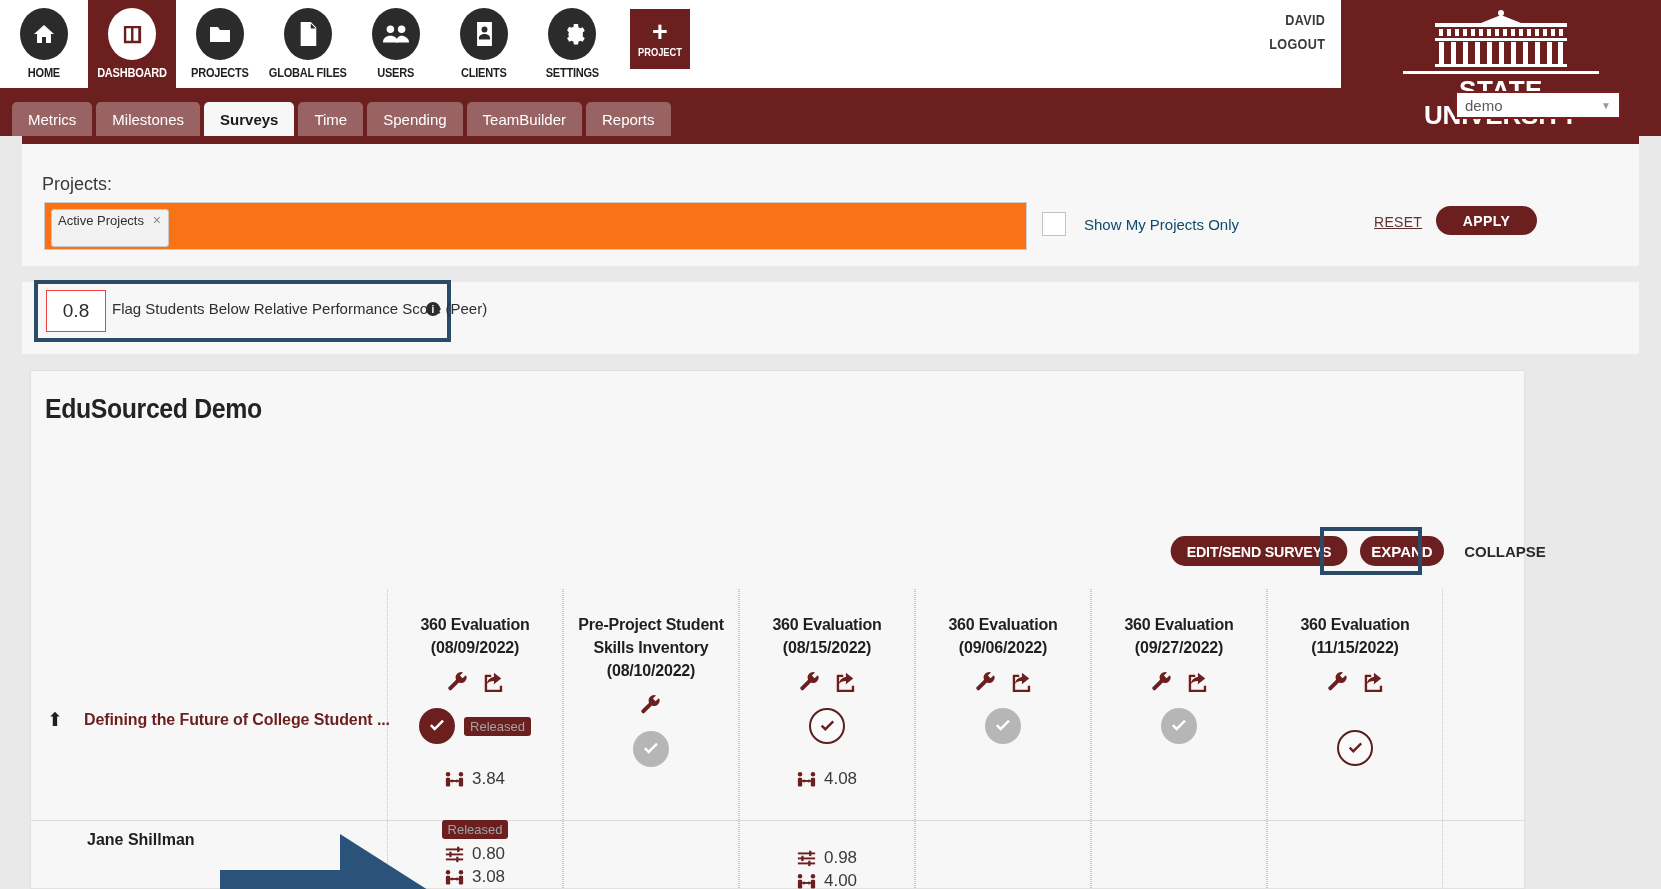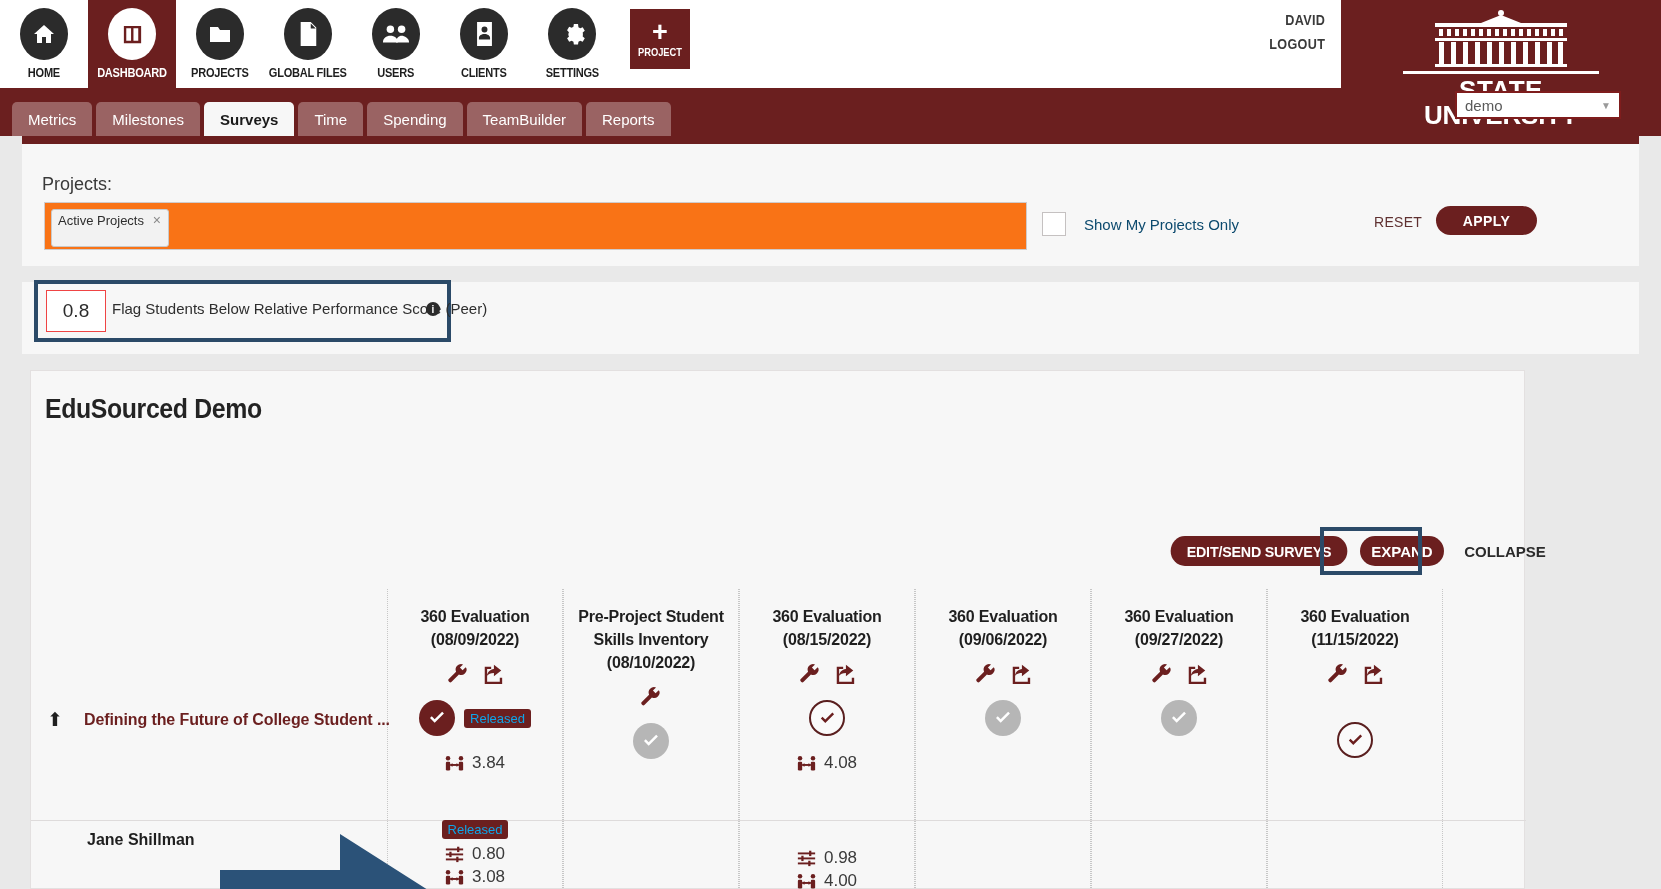--- a/index.html
+++ b/index.html
@@ -138,21 +138,21 @@
     position: absolute; top: 68px; left: 1020px;
     display: flex; align-items: center;
   }
   .chkbox {
     width: 24px; height: 24px; background: #fff; border: 1px solid #c5c1c1;
     cursor: pointer;
   }
   .chk-label { margin-left: 18px; font-size: 15px; color: #0c4a6e; }
   .reset-link {
     position: absolute; top: 70px; left: 1352px;
-    font-size: 14px; color: #5f3030; 
+    font-size: 14px; color: #5f3030; text-decoration: underline;
     letter-spacing: .3px; cursor: pointer;
   }
   .apply-btn {
     position: absolute; top: 62px; left: 1414px;
     width: 101px; height: 29px; border-radius: 15px;
     background: #6b1f1f; color: #fff; font-size: 14px; font-weight: bold;
     display: flex; align-items: center; justify-content: center;
     letter-spacing: .4px; cursor: pointer;
   }
 
@@ -221,21 +221,21 @@
     position: absolute; top: 218px; left: 0; width: 1495px; height: 301px;
   }
   .col {
     position: absolute; top: 0; width: 176px; height: 301px;
     border-left: 1px dotted #c7c7c7; border-right: 1px dotted #c7c7c7;
   }
   .col-head {
     height: 231px; background: #f7f7f7;
   }
   .col-title {
-    margin-top: 16px; text-align: center;
+    margin-top: 24px; text-align: center;
     font-size: 16px; font-weight: bold; color: #1f1f1f;
     line-height: 23px; letter-spacing: -0.2px;
   }
   .col-icons {
     margin-top: 12px; display: flex; align-items: center; justify-content: center;
     gap: 13px;
   }
   .icon-btn { cursor: pointer; }
   .icon-btn svg { fill: #6b1f1f; display: block; }
   .status-row {
@@ -251,27 +251,27 @@
     display: flex; align-items: center; justify-content: center;
   }
   .check-outline {
     width: 36px; height: 36px; border-radius: 50%; background: #fafafa;
     border: 2px solid #5a1f1f;
     display: flex; align-items: center; justify-content: center;
   }
   .check-outline svg { fill: #6b1f1f; }
   .check-filled svg, .check-grey svg { fill: #ffffff; }
   .released-badge {
-    background: #6b1f1f; color: #0ea5e9; font-size: 13px;
+    background: #6b1f1f; color: #a3a3a3; font-size: 13px;
     padding: 2px 6px; border-radius: 3px; margin-left: 9px;
     font-family: "Liberation Sans", sans-serif;
   }
   .score-line {
     display: flex; align-items: center; justify-content: center;
-    gap: 8px; margin-top: 15px;
+    gap: 8px; margin-top: 23px;
   }
   .score-line .sicon svg { fill: #6b1f1f; display: block; }
   .score-line .sval { font-size: 17px; color: #3a3a3a; }
   .rowband {
     position: absolute; left: 0; width: 1495px;
     border-top: 1px solid #dedbdb;
   }
   .proj-label {
     position: absolute; top: 337px; left: 16px;
     display: flex; align-items: center;

